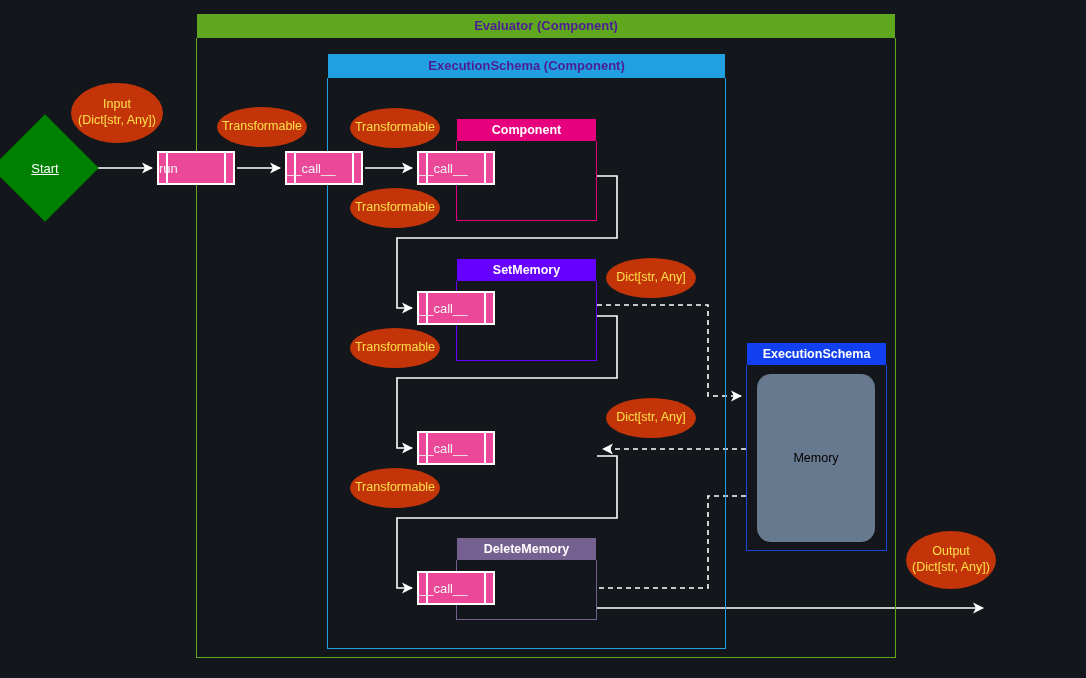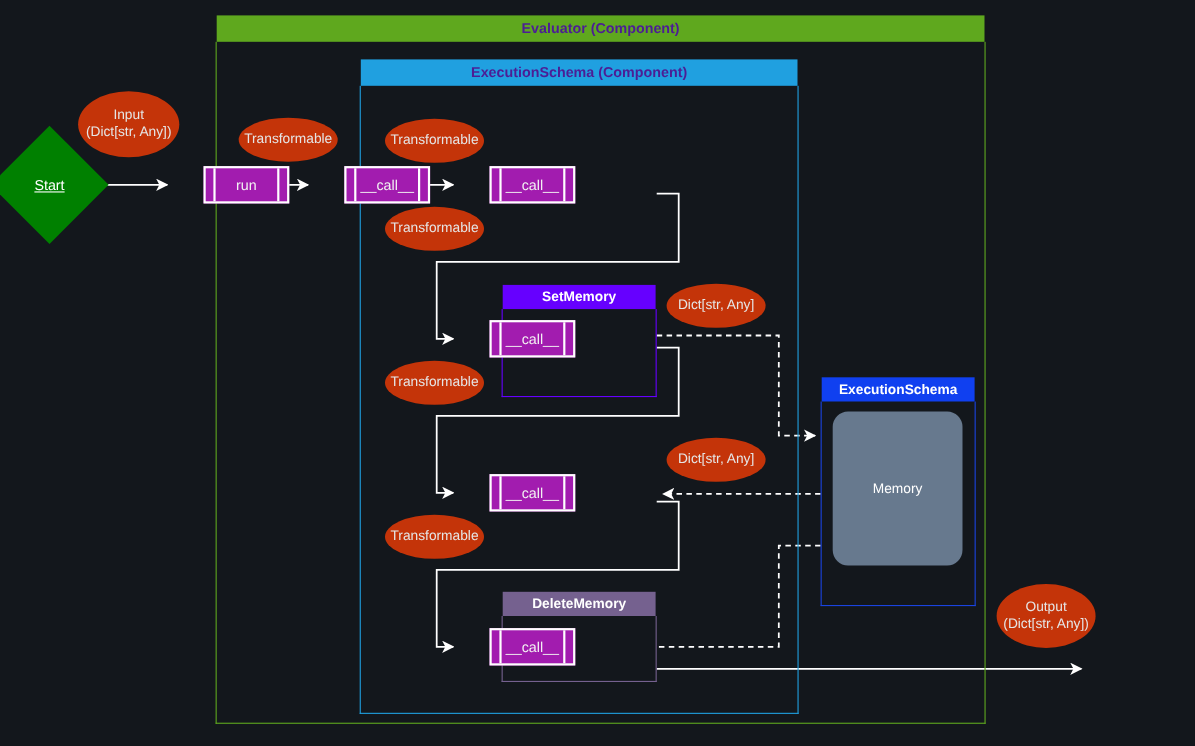--- a/index.html
+++ b/index.html
@@ -59,32 +59,32 @@
   .box-deletememory{left:456px;top:560px;width:141px;height:60px;
       border:1px solid #75618f;border-top:none;}
   .box-deletememory .clsbox-title{background:#75618f;}
 
   .box-memorymgr{left:746px;top:365px;width:141px;height:186px;
       border:1px solid #1a44e0;border-top:none;}
   .box-memorymgr .clsbox-title{background:#1040f0;}
 
   
   .memory-node{
-    position:absolute;left:757px;top:374px;width:118px;height:140px;
+    position:absolute;left:757px;top:374px;width:118px;height:168px;
     background:#67798e;border-radius:14px;
     display:flex;align-items:center;justify-content:center;
-    font-size:12.5px;color:#ffffff;
+    font-size:12.5px;color:#000000;
   }
 
   
   .proc{
     position:absolute;box-sizing:border-box;
-    background:#a21caf;border:2px solid #ffffff;
-    display:flex;align-items:center;justify-content:center;
-    font-size:13px;color:#f2f2f2;margin-left:28px;
+    background:#ec4899;border:2px solid #ffffff;
+    display:flex;align-items:center;justify-content:flex-start;
+    font-size:13px;color:#f2f2f2;
   }
   .proc::before,.proc::after{
     content:"";position:absolute;top:0;bottom:0;width:0;
     border-left:2px solid #ffffff;
   }
   .proc::before{left:7px;}
   .proc::after{right:7px;}
 
   .proc-run{left:157px;top:151px;width:78px;height:34px;}
   .proc-call-exec{left:285px;top:151px;width:78px;height:34px;}
@@ -105,21 +105,21 @@
   .diamond .dlabel{position:relative;z-index:2;}
   .diamond-start{left:7px;top:130px;width:76px;height:76px;}
   .diamond-start .dshape{background:#008000;}
   .diamond-end{left:988px;top:570px;width:76px;height:76px;}
   .diamond-end .dshape{background:#ee1c1c;}
 
   
   .note{
     position:absolute;border-radius:50%;background:#c43409;
     display:flex;flex-direction:column;align-items:center;justify-content:center;
-    text-align:center;color:#e5e5e5;font-size:12.5px;line-height:1.25;
+    text-align:center;color:#fde047;font-size:12.5px;line-height:1.25;
   }
   .note-input{left:71px;top:83px;width:92px;height:60px;}
   .note-transf-1{left:217px;top:107px;width:90px;height:40px;}
   .note-transf-2{left:350px;top:108px;width:90px;height:40px;}
   .note-transf-3{left:350px;top:188px;width:90px;height:40px;}
   .note-transf-4{left:350px;top:328px;width:90px;height:40px;}
   .note-transf-5{left:350px;top:468px;width:90px;height:40px;}
   .note-dict-1{left:606px;top:258px;width:90px;height:40px;}
   .note-dict-2{left:606px;top:398px;width:90px;height:40px;}
   .note-output{left:906px;top:531px;width:90px;height:58px;}
@@ -168,20 +168,23 @@
   </svg>
 
   <div class="frame frame-evaluator">
     <div class="frame-title">Evaluator (Component)</div>
   </div>
 
   <div class="frame frame-exec">
     <div class="frame-title">ExecutionSchema (Component)</div>
   </div>
 
+  <div class="clsbox box-component">
+    <div class="clsbox-title">Component</div>
+  </div>
 
   <div class="clsbox box-setmemory">
     <div class="clsbox-title">SetMemory</div>
   </div>
 
 
   <div class="clsbox box-deletememory">
     <div class="clsbox-title">DeleteMemory</div>
   </div>
 

